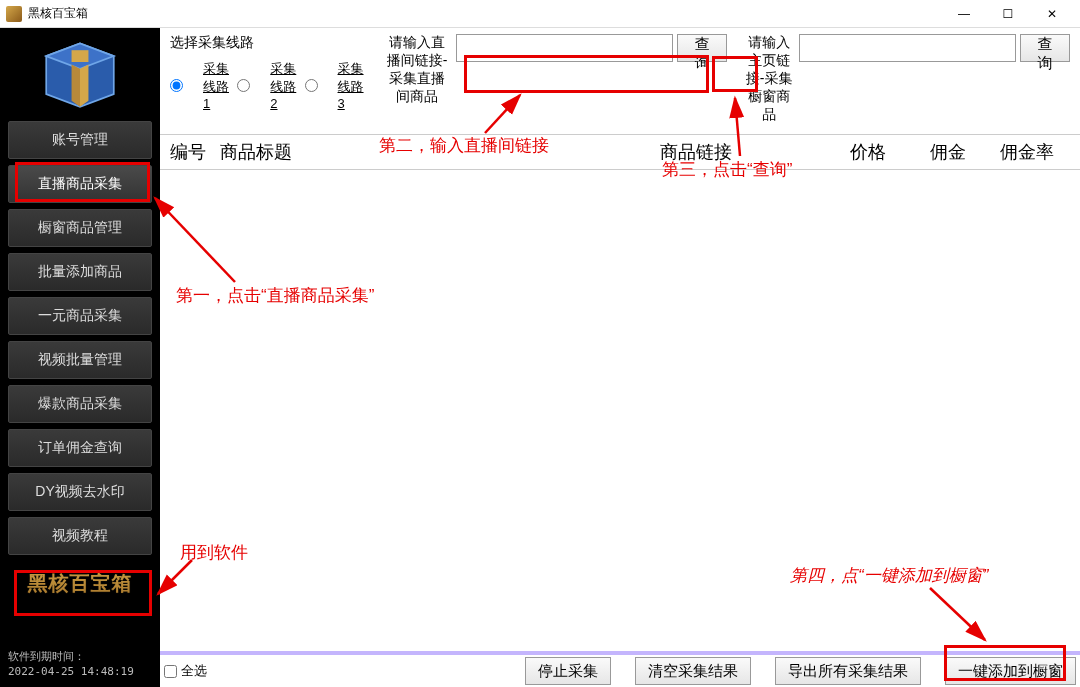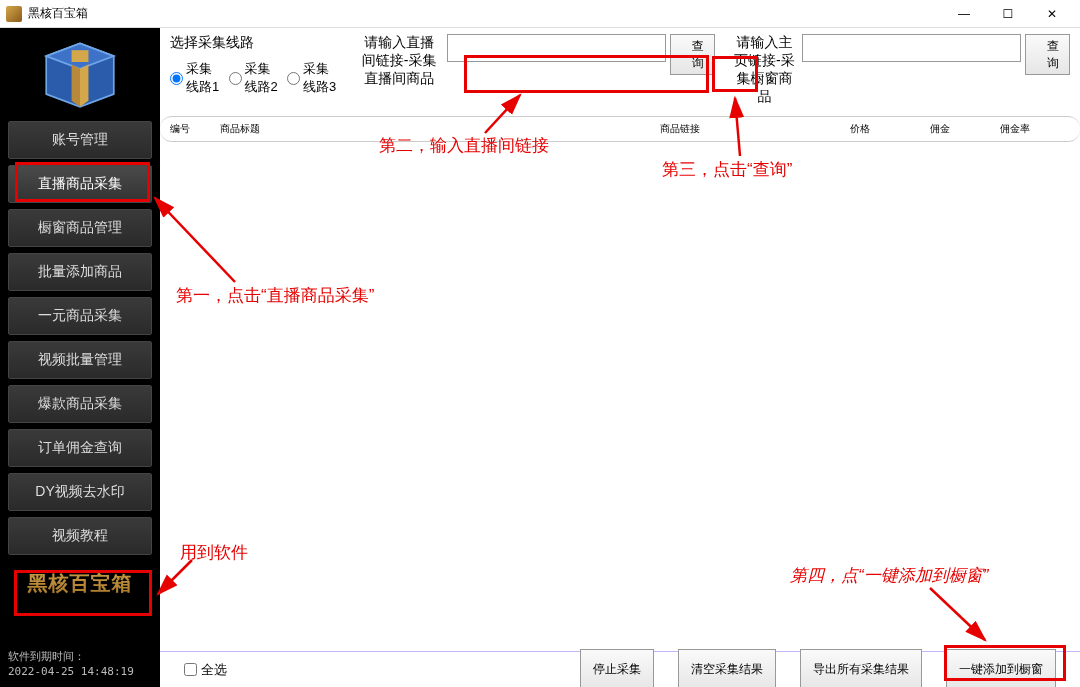--- a/index.html
+++ b/index.html
@@ -19,38 +19,38 @@
 .nav-btn { height: 38px; margin: 3px 8px; background: linear-gradient(to bottom,#3a3a3a,#2a2a2a); border:1px solid #444; color:#ddd; display:flex; align-items:center; justify-content:center; font-size:14px; border-radius:2px; cursor:pointer; }
 .nav-btn.active { background: linear-gradient(to bottom,#4a4a4a,#333); color:#fff; }
 .brand-logo { margin: 4px 8px; height: 42px; display:flex; align-items:center; justify-content:center; font-size: 20px; font-weight: bold; letter-spacing:1px; background: linear-gradient(to bottom,#d4a74a,#8b5a1a); -webkit-background-clip: text; background-clip: text; color: transparent; text-shadow: 0 0 1px rgba(212,167,74,0.3); }
 .sidebar-footer { margin-top:auto; padding: 6px 8px 8px; font-size:11px; line-height:15px; color:#bbb; font-family: Consolas, monospace;}
 
 .main { flex:1; background:#fff; display:flex; flex-direction:column; }
 .toolbar { padding: 6px 10px 10px; display:flex; gap: 18px; align-items:flex-start; }
 .route-group { display:flex; flex-direction:column; gap:8px;justify-content:center; }
 .route-title { font-size:14px; }
 .radio-row { display:flex; gap:6px; }
-.radio-item { display:flex; align-items:center; gap:3px; font-size:13px;}
+.radio-item { display:flex; align-items:center; gap:20px; font-size:13px;text-decoration:underline;}
 .radio-item input { margin:0; }
 .search-group { display:flex; flex-direction:row; gap:6px; }
 .search-label { font-size:14px; text-align:center;}
 .search-row { display:flex; gap:4px;}
 .search-row input { height:28px; padding:2px 4px; border:1px solid #999; }
-.btn { height:41px; padding:0 10px; background: linear-gradient(to bottom,#fafafa,#e6e6e6); border:1px solid #999; cursor:pointer; font-size:12px;text-align:right; }
+.btn { height:28px; padding:0 10px; background: linear-gradient(to bottom,#fafafa,#e6e6e6); border:1px solid #999; cursor:pointer; font-size:15px; }
 
-.table-head { display:flex; border-top:1px solid #ccc; border-bottom:1px solid #ccc; padding: 5px 10px; font-size:10px; background:#fff;border-radius:12px; }
+.table-head { display:flex; border-top:1px solid #ccc; border-bottom:1px solid #ccc; padding: 5px 10px; font-size:18px; background:#fff; }
 .th-id { width:50px; }
 .th-title { flex:1; }
 .th-link { width:190px; }
 .th-price { width:80px; }
 .th-comm { width:70px; }
 .th-rate { width:70px; }
 .table-body { flex:1; background:#fff; }
 
-.footer { height: 36px; border-top:1px solid #c4b5fd; display:flex; align-items:center; padding:0 24px; gap:10px;}
+.footer { height: 36px; border-top:4px solid #c4b5fd; display:flex; align-items:center; padding:0 4px; gap:10px;}
 .footer-left { display:flex; align-items:center; gap:4px;}
 .footer-right { margin-left:auto; display:flex; gap:24px;}
 .footer .btn { padding: 3px 12px; }
 
 
 .ann-box { position:absolute; border:3px solid #e60000; pointer-events:none; }
 .ann-text { position:absolute; color:#e60000; font-size:17px; font-weight:500; pointer-events:none; }
 .ann-arrow { position:absolute; pointer-events:none; }
 </style>
 </head>

